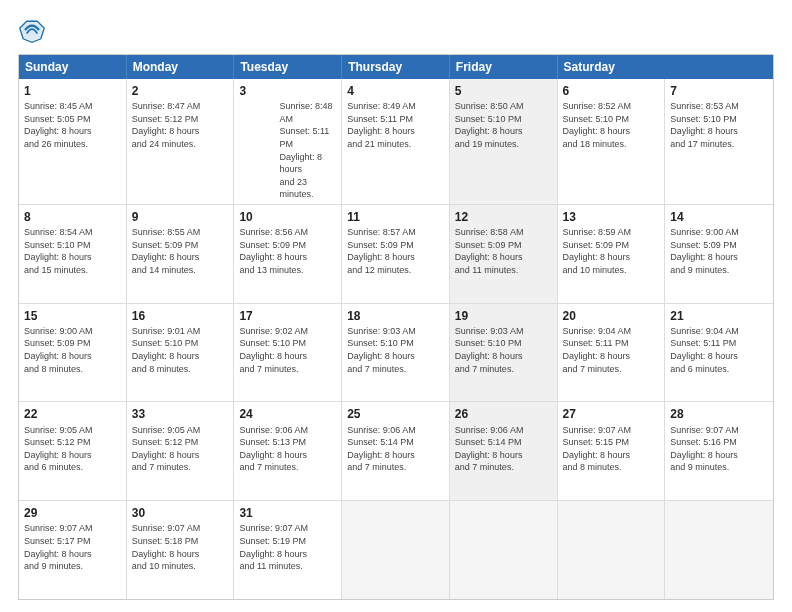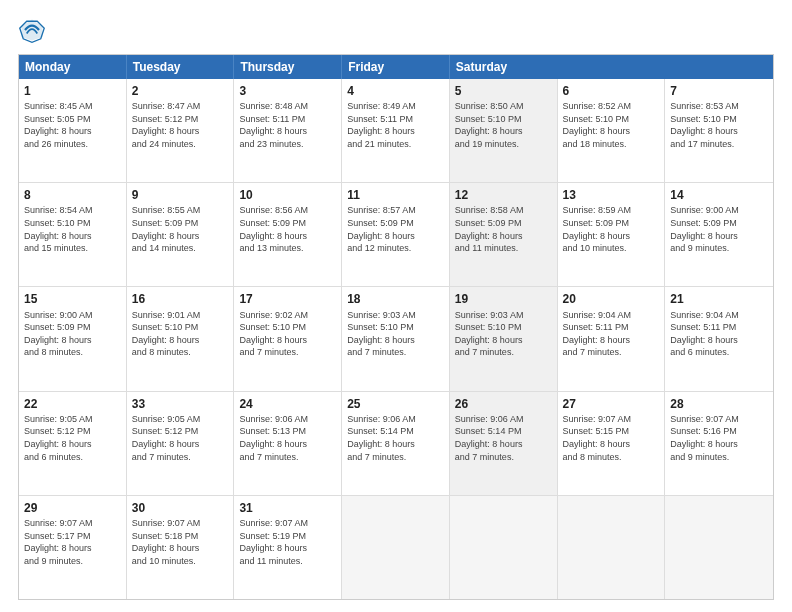--- a/index.html
+++ b/index.html
@@ -131,20 +131,21 @@
       </div>
     </div>
     <div class="title-block">
       <h1></h1>
       <h2></h2>
     </div>
   </div>
 
   <div class="calendar">
     <div class="cal-header">
+    <div class="cal-header-cell">Sunday</div>
         <div class="cal-header-cell">Monday</div>
         <div class="cal-header-cell">Tuesday</div>
         <div class="cal-header-cell">Thursday</div>
         <div class="cal-header-cell">Friday</div>
         <div class="cal-header-cell">Saturday</div>
       </div>
     <div class="cal-body">
     <div class="cal-row">
           <div class="cal-cell">
             <span class="day-num">1</span>
@@ -155,21 +156,21 @@
           </div>
           <div class="cal-cell">
             <span class="day-num">2</span>
             <div class="cell-text" style="white-space: pre-line;">Sunrise: 8:47 AM
 Sunset: 5:12 PM
 Daylight: 8 hours
 and 24 minutes.</div>
           </div>
           <div class="cal-cell">
             <span class="day-num">3</span>
-            <div class="cell-text" style="white-space: pre-line;">Sunrise: 8:48 AM
+            <div class="cell-text" style="white-space: pre-line; margin-left: 40px;">Sunrise: 8:48 AM
 Sunset: 5:11 PM
 Daylight: 8 hours
 and 23 minutes.</div>
           </div>
           <div class="cal-cell">
             <span class="day-num">4</span>
             <div class="cell-text" style="white-space: pre-line;">Sunrise: 8:49 AM
 Sunset: 5:11 PM
 Daylight: 8 hours
 and 21 minutes.</div>

